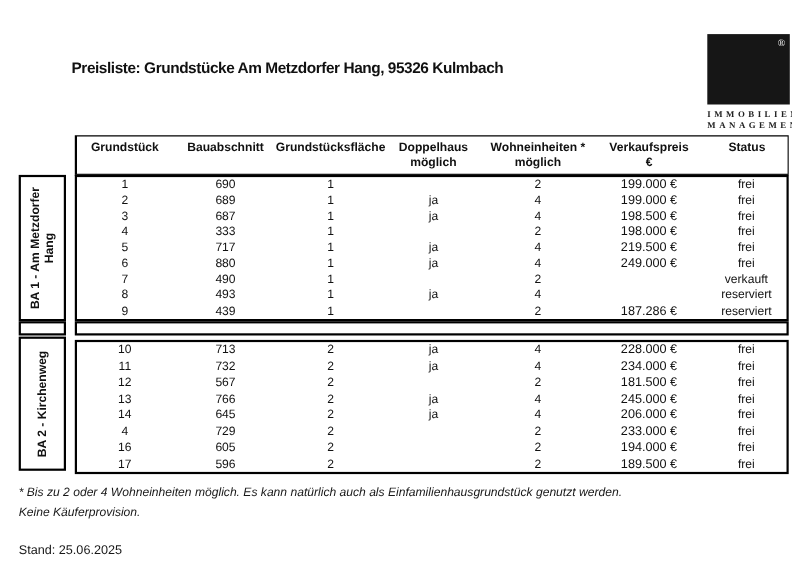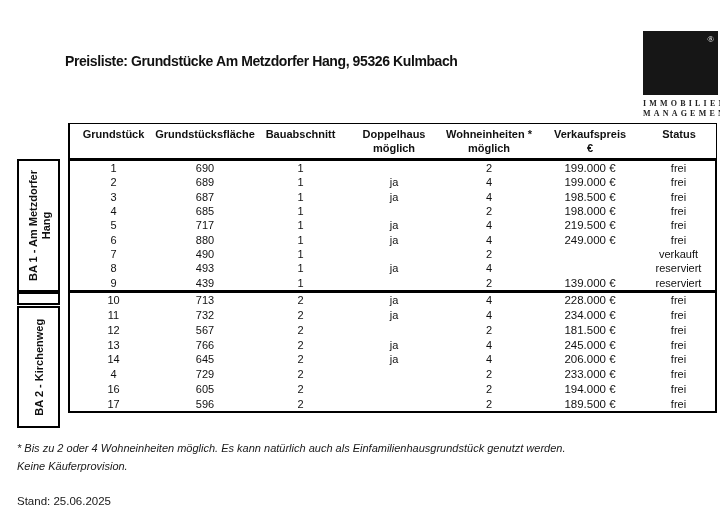--- a/index.html
+++ b/index.html
@@ -49,21 +49,21 @@
   }
 
   
   .hdr-box, .data-box, .spacer-main {
     position: absolute; left: 68px; width: 649px;
     border: 2px solid #000; background: #fff;
   }
   .hdr-box   { top: 123px; height: 37px; border-width: 1.5px 1.5px 2px 2px; }
   .ba1-box   { top: 159px; height: 133px; }
   .spacer-main { top: 292px; height: 13px; }
-  .ba2-box   { top: 291px; height: 122px; }
+  .ba2-box   { top: 309px; height: 122px; }
 
   .label-box, .spacer-label {
     position: absolute; left: 17px; width: 43px;
     border: 2px solid #000; background: #fff;
     display: flex; align-items: center; justify-content: center;
     overflow: hidden;
   }
   .ba1-label { top: 159px; height: 133px; }
   .spacer-label { top: 292px; height: 13px; }
   .ba2-label { top: 306px; height: 122px; }
@@ -126,24 +126,24 @@
     <div>IMMOBILIEN</div>
     <div>MANAGEMENT</div>
   </div>
 
   <div class="hdr-box">
     <div class="cols">
       <div class="hcell">
         <span>Grundstück</span>
       </div>
       <div class="hcell">
+        <span>Bauabschnitt</span>
+      </div>
+      <div class="hcell">
         <span>Grundstücksfläche</span>
-      </div>
-      <div class="hcell">
-        <span>Bauabschnitt</span>
       </div>
       <div class="hcell">
         <span>Doppelhaus</span>
         <span>möglich</span>
       </div>
       <div class="hcell">
         <span>Wohneinheiten *</span>
         <span>möglich</span>
       </div>
       <div class="hcell">
@@ -188,21 +188,21 @@
         <div class="c-area">687</div>
         <div class="c-section">1</div>
         <div class="c-semi">ja</div>
         <div class="c-units">4</div>
         <div class="c-price">198.500 €</div>
         <div class="c-status">frei</div>
       </div>
 
       <div class="t-row cols">
         <div class="c-plot">4</div>
-        <div class="c-area">685</div>
+        <div class="c-area">333</div>
         <div class="c-section">1</div>
         <div class="c-semi"></div>
         <div class="c-units">2</div>
         <div class="c-price">198.000 €</div>
         <div class="c-status">frei</div>
       </div>
 
       <div class="t-row cols">
         <div class="c-plot">5</div>
         <div class="c-area">717</div>
@@ -242,21 +242,21 @@
         <div class="c-price"></div>
         <div class="c-status">reserviert</div>
       </div>
 
       <div class="t-row cols">
         <div class="c-plot">9</div>
         <div class="c-area">439</div>
         <div class="c-section">1</div>
         <div class="c-semi"></div>
         <div class="c-units">2</div>
-        <div class="c-price">139.000 €</div>
+        <div class="c-price">187.286 €</div>
         <div class="c-status">reserviert</div>
       </div>
     </div>
 
   <div class="spacer-label"></div>
   <div class="spacer-main"></div>
 
   <div class="label-box ba2-label">
     <div class="vtext">BA 2 - Kirchenweg</div>
   </div>

